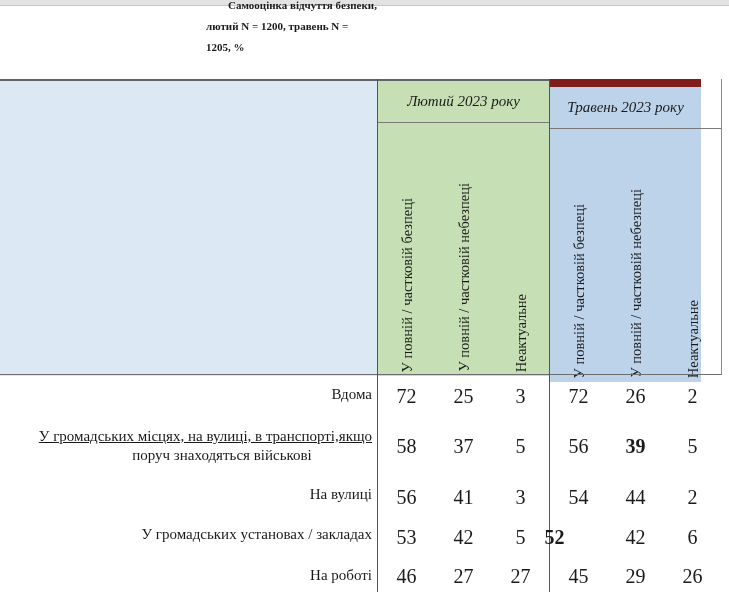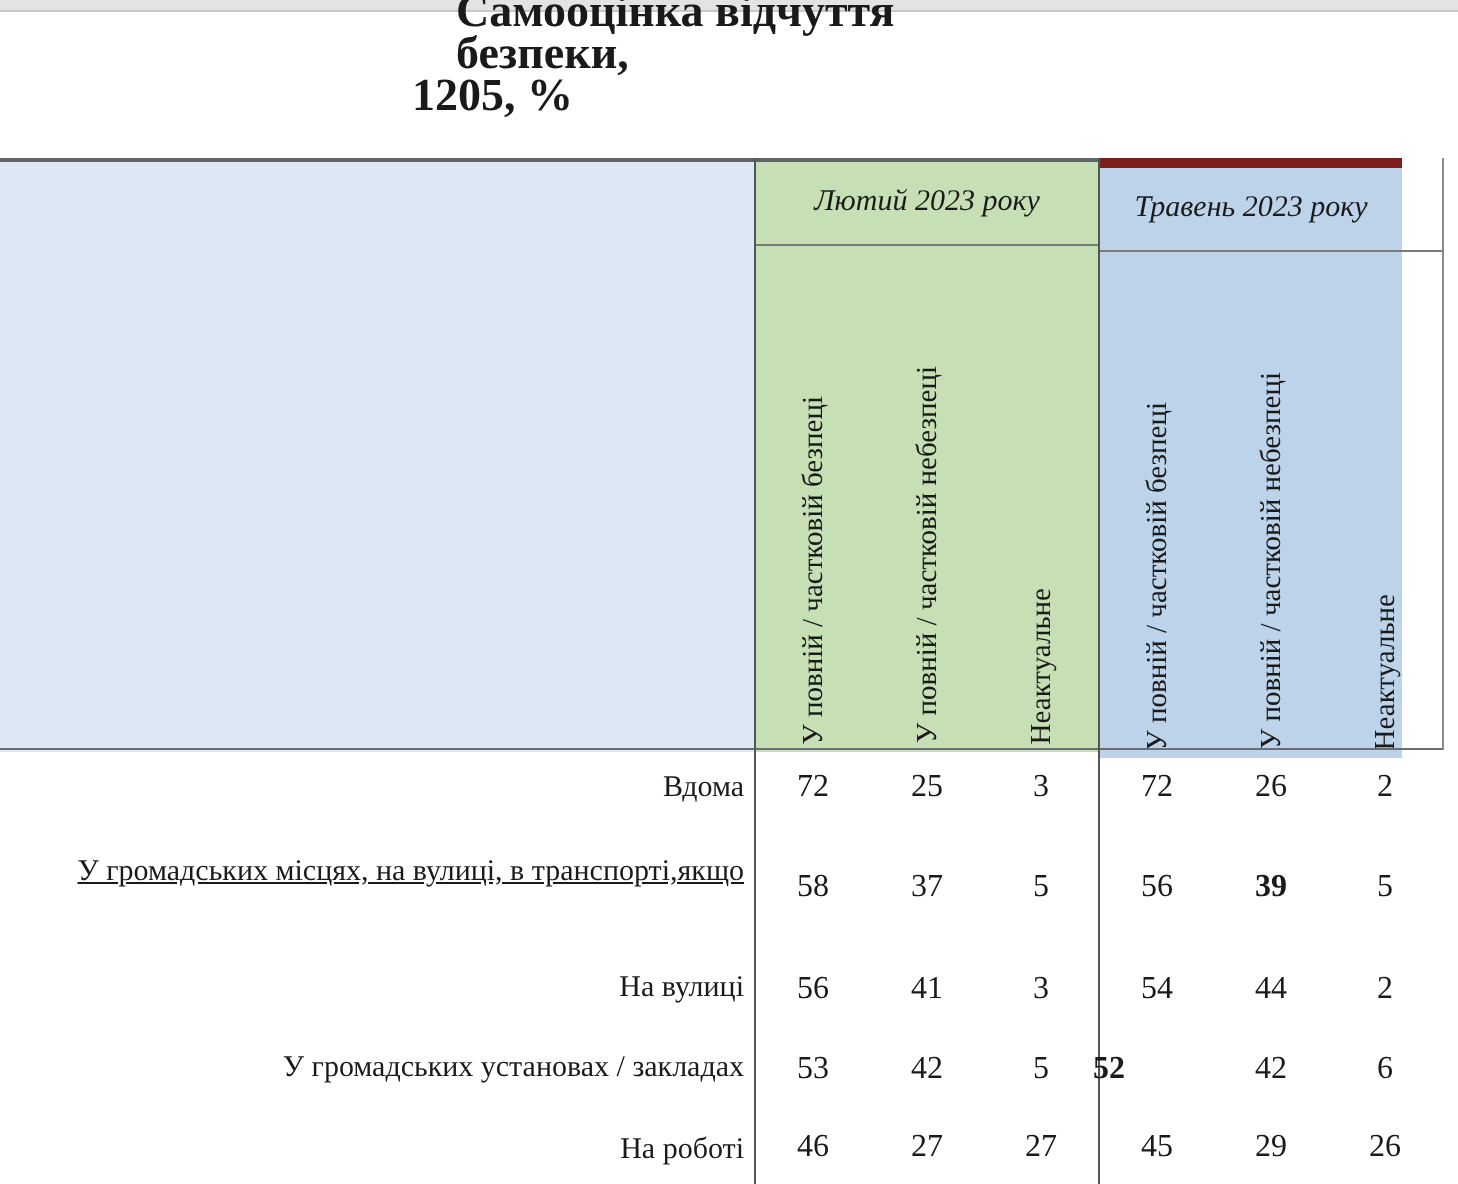--- a/index.html
+++ b/index.html
@@ -9,39 +9,39 @@
       font-family: "Liberation Serif", "DejaVu Serif", serif;
       color: #1a1a1a;
       position: relative;
     }
     .top-strip {
       position: absolute; left: 0; top: 0; width: 729px; height: 5px;
       background: #e3e3e3; border-bottom: 1px solid #c8c8c8;
     }
     .title {
       position: absolute; left: 206px; top: 1px; width: 300px;
-      font-weight: bold; font-size: 23px; line-height: 21px;
+      font-weight: bold; font-size: 11px; line-height: 21px;
     }
     .title .l1 { padding-left: 22px; display: block; margin-top: -6px; }
     .title span { display: block; }
 
     .header-left {
       position: absolute; left: 0; top: 79px; width: 377px; height: 295px;
       background: #dce8f4;
       border-top: 2px solid #606468;
     }
     .group-feb {
       position: absolute; left: 378px; top: 79px; width: 171px; height: 295px;
       background: #c6dfb4;
       border-top: 2px solid #606468;
     }
     .group-may {
       position: absolute; left: 550px; top: 79px; width: 151px; height: 295px;
       background: #bdd3ea;
-      border-top: 5px solid #7f1d1d;
+      border-top: 8px solid #7f1d1d;
     }
     .vline {
       position: absolute; width: 1px; background: #555;
     }
     .hline {
       position: absolute; height: 1px; background: #7a7a7a;
     }
     .group-label {
       position: absolute; top: 0; height: 41px; width: 100%;
       display: flex; align-items: center; justify-content: center;
@@ -57,30 +57,31 @@
       font-size: 14.5px; white-space: nowrap; padding-top: 4px;
       line-height: 16px;
     }
     .row-label {
       position: absolute; right: 357px; text-align: right;
       font-size: 15px; line-height: 19px;
     }
     .row-label.center { text-align: center; }
     .cell {
       position: absolute; width: 57px; text-align: center;
-      font-size: 16px;
+      font-size: 20px;
     }
   </style>
 </head>
 <body>
 
 <div class="top-strip"></div>
 
 <div class="title">
   <span class="l1">Самооцінка відчуття безпеки,</span>
+  <span>лютий N = 1200, травень N =</span>
   <span>1205, %</span>
 </div>
 
 <div class="header-left"></div>
 
 <div class="group-feb">
   <div class="group-label">Лютий 2023 року</div>
   <div class="hline" style="left:0; top:41px; width:171px;"></div>
   <div class="subcol" style="left:0;">
     <span class="rot">У повній / частковій безпеці</span>
@@ -109,20 +110,21 @@
 
 <div class="hline" style="left:0; top:374px; width:721px; background:#6a6e72;"></div>
 
 <div class="vline" style="left:377px; top:79px; height:513px;"></div>
 <div class="vline" style="left:549px; top:79px; height:513px;"></div>
 <div class="vline" style="left:721px; top:79px; height:296px; background:#8a8a8a;"></div>
 
 <div class="row-label" style="top:385px;">Вдома</div>
 <div class="row-label center" style="top:427px; right:357px; width:340px; text-align:right;">
   <span style="display:block;text-decoration:underline;">У громадських місцях, на вулиці, в транспорті,якщо</span>
+  <span style="display:block; text-align:center; padding-left:40px;">поруч знаходяться військові</span>
 </div>
 <div class="row-label" style="top:485px;">На вулиці</div>
 <div class="row-label" style="top:525px;">У громадських установах / закладах</div>
 <div class="row-label" style="top:566px;margin-left:32px;">На роботі</div>
 
 <div class="cell" style="left:378px; top:385px;">72</div>
 <div class="cell" style="left:435px; top:385px;">25</div>
 <div class="cell" style="left:492px; top:385px;">3</div>
 <div class="cell" style="left:550px; top:385px;">72</div>
 <div class="cell" style="left:607px; top:385px;">26</div>

